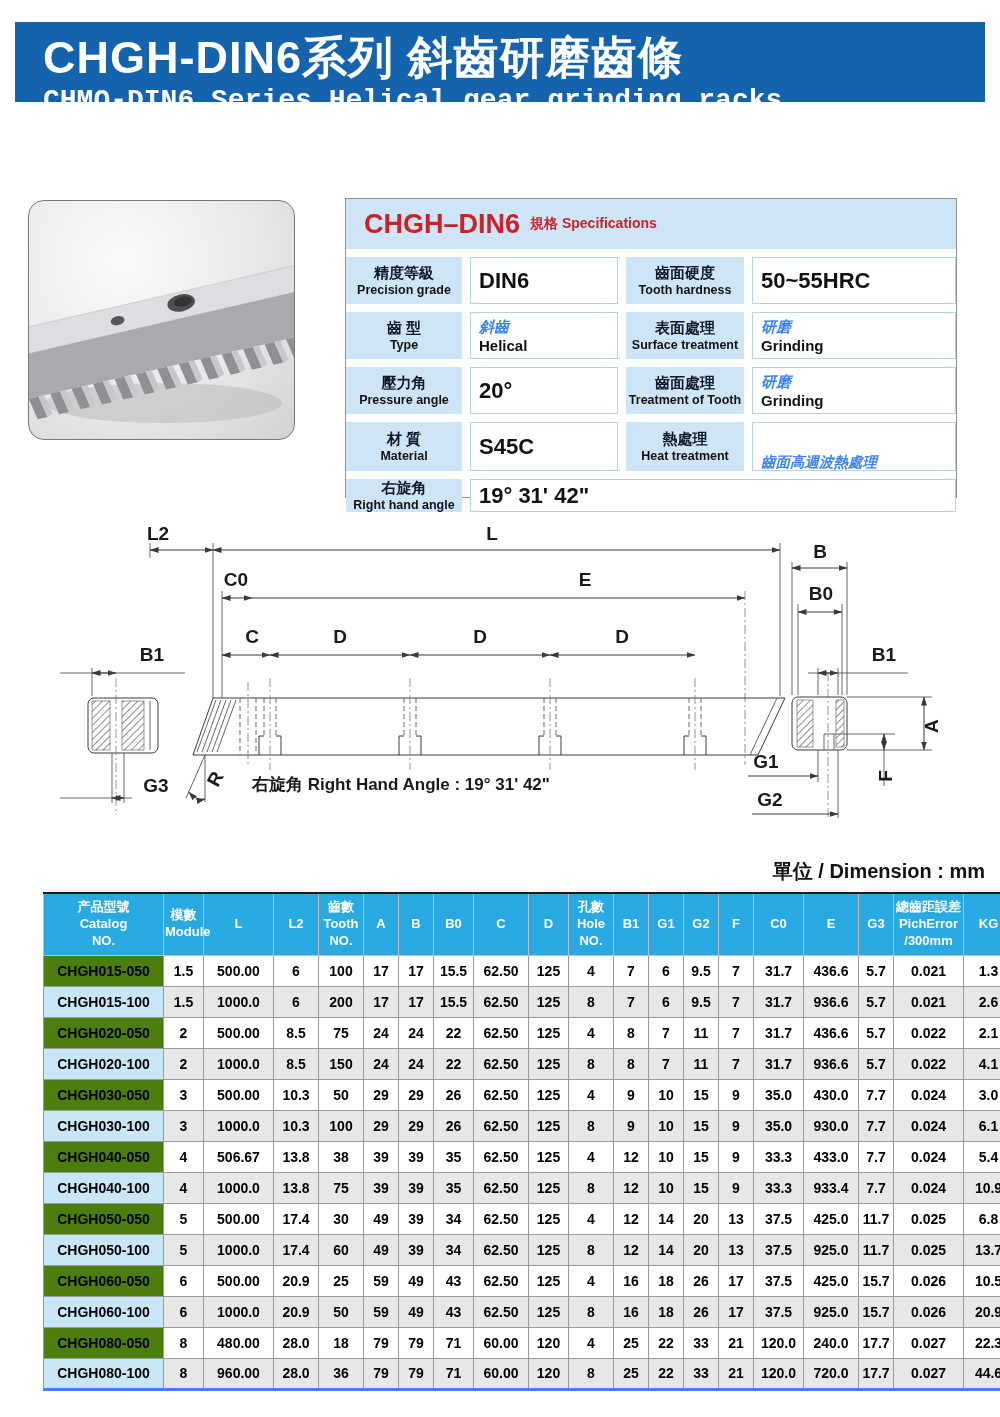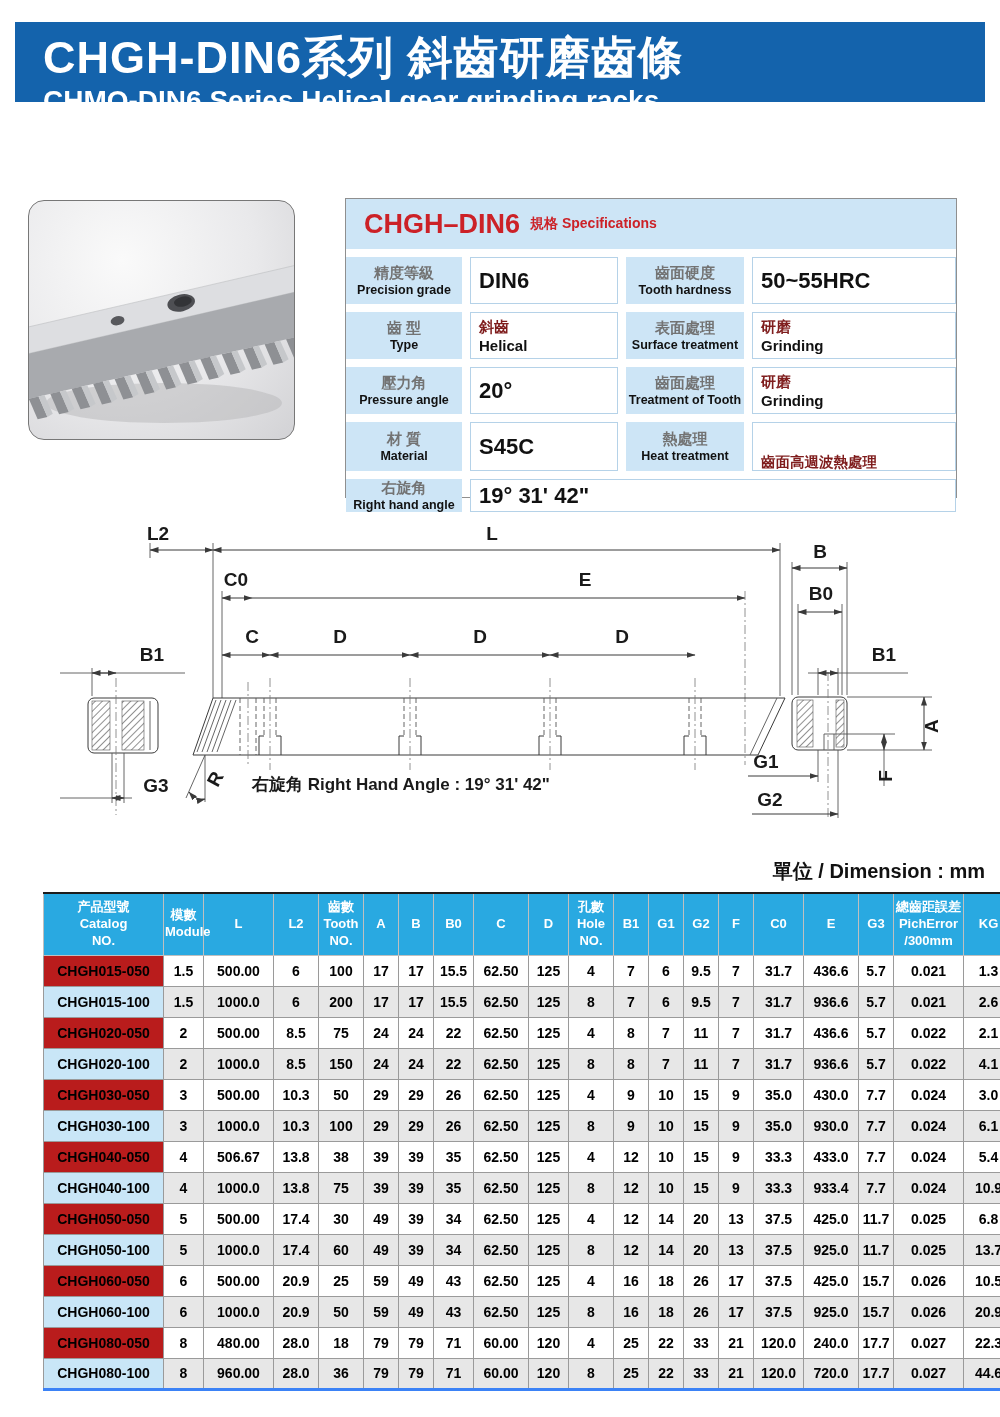--- a/index.html
+++ b/index.html
@@ -4,41 +4,41 @@
 <style>
   * { margin:0; padding:0; box-sizing:border-box; }
   html,body { background:#ffffff; }
   body { font-family:"Liberation Sans", sans-serif; width:1000px; height:1417px; position:relative; }
   .page { position:relative; width:1000px; height:1417px; background:#fff; overflow:hidden; }
 
   
   .banner { position:absolute; left:15px; top:22px; width:970px; height:80px;
             background:#1463ac; color:#fff; padding:10px 0 0 28px; }
   .banner .t1 { font-size:45px; font-weight:700; letter-spacing:1px; line-height:1.15; }
-  .banner .t2 { font-size:28px; font-weight:700; line-height:1.2; }
+  .banner .t2 { font-size:28px; font-weight:700; line-height:1.2;font-family:Liberation Mono, monospace; }
 
   
   .photo { position:absolute; left:28px; top:200px; width:267px; height:240px;
            border:1px solid #777; border-radius:16px; overflow:hidden;
            background:radial-gradient(ellipse at 35% 25%, #fafafa 0%, #e9e9eb 55%, #d2d2d5 100%); }
   .photo svg { display:block; }
 
   
   .specs { position:absolute; left:345px; top:198px; width:612px; height:300px;
            background:#fff; border:1px solid #8f8f8f;
            display:grid; grid-template-columns:116px 148px 118px 1fr;
            grid-template-rows:50px 47px 47px 47px 49px 1fr; gap:8px; }
   .specs .band { grid-column:1 / 5; background:#cde5f6; display:flex; align-items:center; padding-left:18px; }
   .specs .band .bt1 { color:#cc2127; font-weight:700; font-size:27px; margin-right:10px; }
   .specs .band .bt2 { color:#cc2127; font-weight:700; font-size:14px; }
   .spec-label { background:#cde5f6; display:flex; flex-direction:column; justify-content:center; align-items:center; text-align:center; }
-  .spec-label .zh { font-size:15px; font-weight:700; color:#737373; }
+  .spec-label .zh { font-size:15px; font-weight:700; color:#0f172a; }
   .spec-label .en { font-size:12.5px; font-weight:700; color:#111; line-height:1.15; }
   .spec-value { background:#fff; border:1px solid #b5d2e8; display:flex; flex-direction:column; justify-content:center; padding-left:8px; }
-  .spec-value .vzh { font-size:15px; font-weight:700; color:#7f1d1d; }
+  .spec-value .vzh { font-size:15px; font-weight:700; color:#3b82f6;font-style:italic; }
   .spec-value .ven { font-size:15px; font-weight:700; color:#111; }
   .spec-value.big .ven { font-size:22px; font-weight:700; }
   .spec-value.span3 { grid-column:2 / 5; }
   .spec-value.narrow .vzh, .spec-value.narrow .ven { font-size:14.5px;margin-top:32px; }
 
   
   .diagram { position:absolute; left:0; top:520px; width:1000px; height:330px; }
   .dim { stroke:#3a3a3a; stroke-width:1; fill:none; }
   .thin { stroke:#555; stroke-width:0.9; fill:none; }
   .dashed { stroke:#555; stroke-width:0.9; fill:none; stroke-dasharray:5,3; }
@@ -53,21 +53,21 @@
   .dtable-wrap { position:absolute; left:15px; top:892px; width:970px; }
   table.dt { width:970px; border-collapse:collapse; table-layout:fixed;
              border-top:2px solid #1c1c1c; border-bottom:3px solid #3b82f6;margin-left:28px; }
   table.dt th { background:#29a9e1; color:#fff; font-size:13px; font-weight:700;
                 border:1px solid #bfbfbf; padding:4px 1px; line-height:1.3;
                 white-space:pre-line; text-align:center; vertical-align:middle; height:62px; }
   table.dt td { border:1px solid #9a9a9a; font-size:14px; font-weight:700; color:#000;
                 text-align:center; vertical-align:middle; height:31px; padding:0 1px;
                 background:#fff; }
   table.dt tbody tr:nth-child(even) td { background:#e7e7e7; }
-  table.dt td:first-child { background:#b91c1c; }
+  table.dt td:first-child { background:#4d7c0f; }
   table.dt tbody tr:nth-child(even) td:first-child { background:#c9e6f7; }
 </style>
 </head>
 <body>
 
 <div class="page">
 
   <div class="banner">
     <div class="t1">CHGH-DIN6系列 斜齒研磨齒條</div>
     <div class="t2">CHMQ-DIN6 Series Helical gear grinding racks</div>

